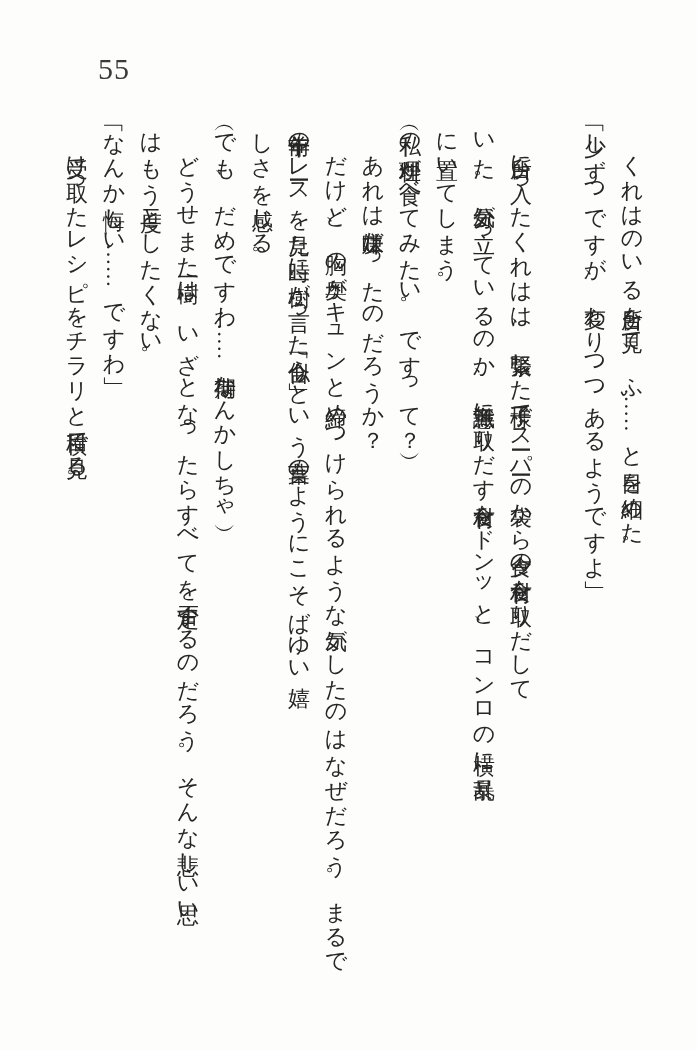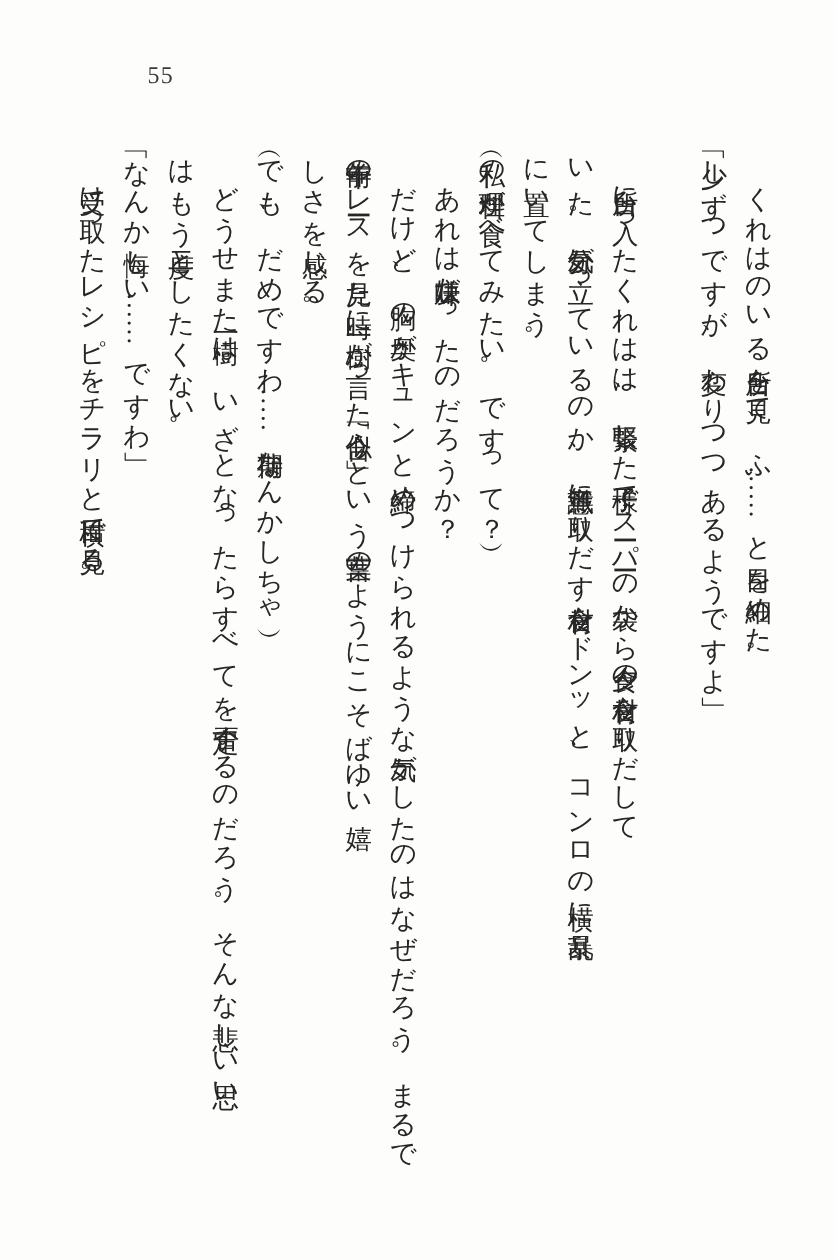--- a/index.html
+++ b/index.html
@@ -16,24 +16,23 @@
   }
   .page {
     position: absolute;
     inset: 0;
     background: #fdfdfb;
   }
   .page-number {
     position: absolute;
     top: 52px;
     left: 98px;
-    font-size: 20px;
+    font-size: 30px;
     color: #3a3a3a;
     letter-spacing: 1px;
-    margin-left: 25px;
   }
   .text-area {
     position: absolute;
     top: 118px;
     right: 46px;
     height: 852px;
     writing-mode: vertical-rl;
     text-orientation: mixed;
     font-size: 22px;
     color: #262626;

